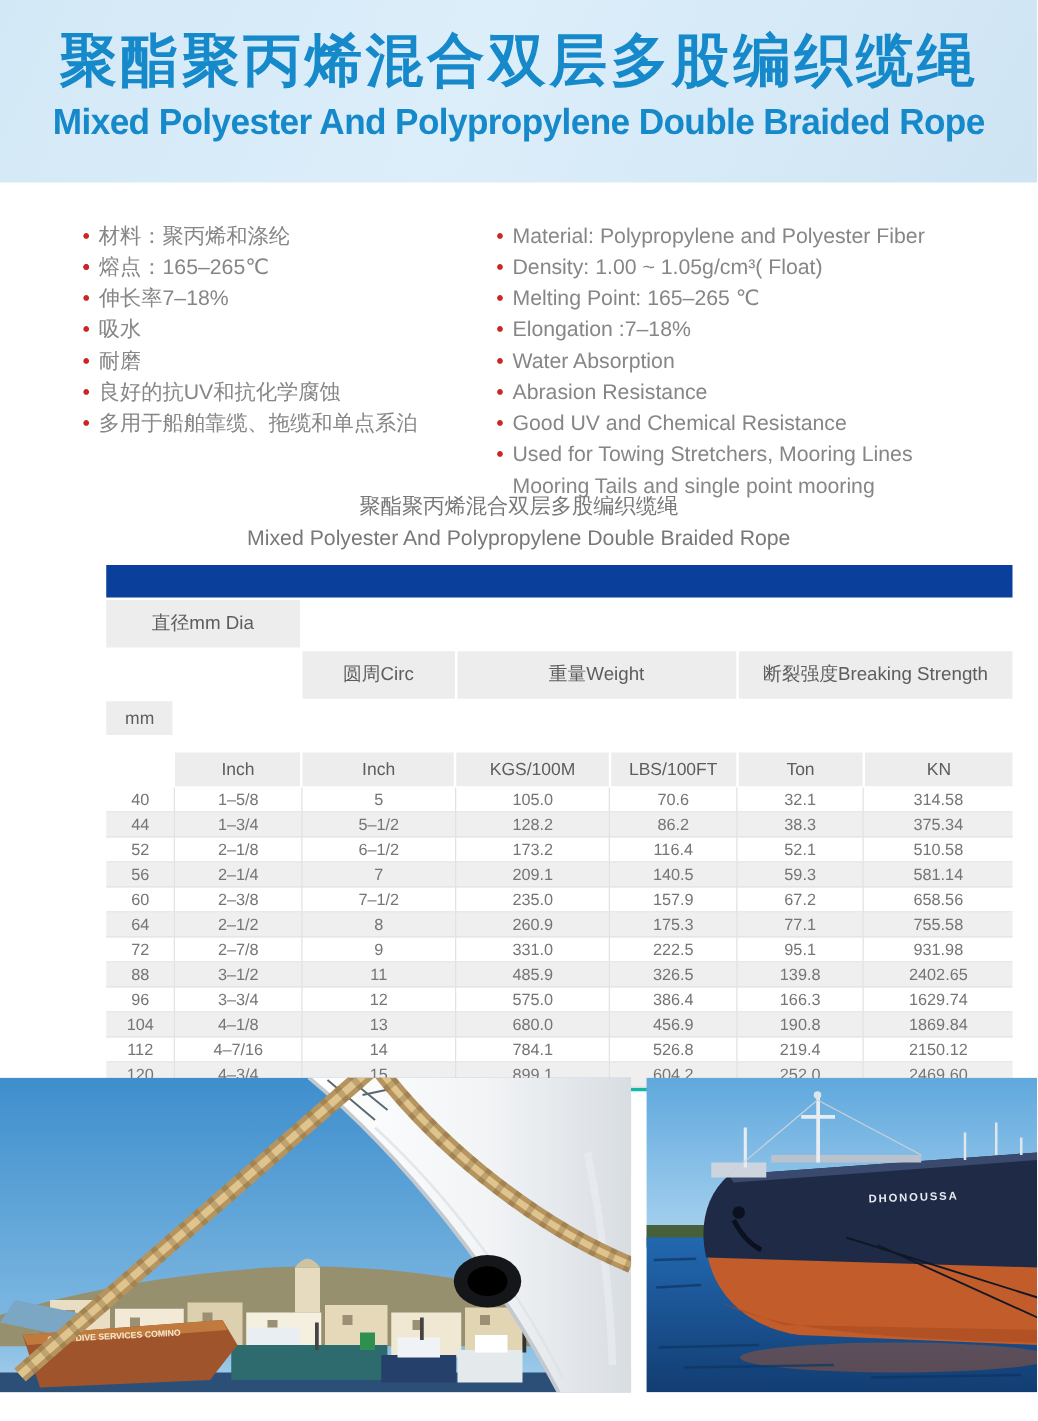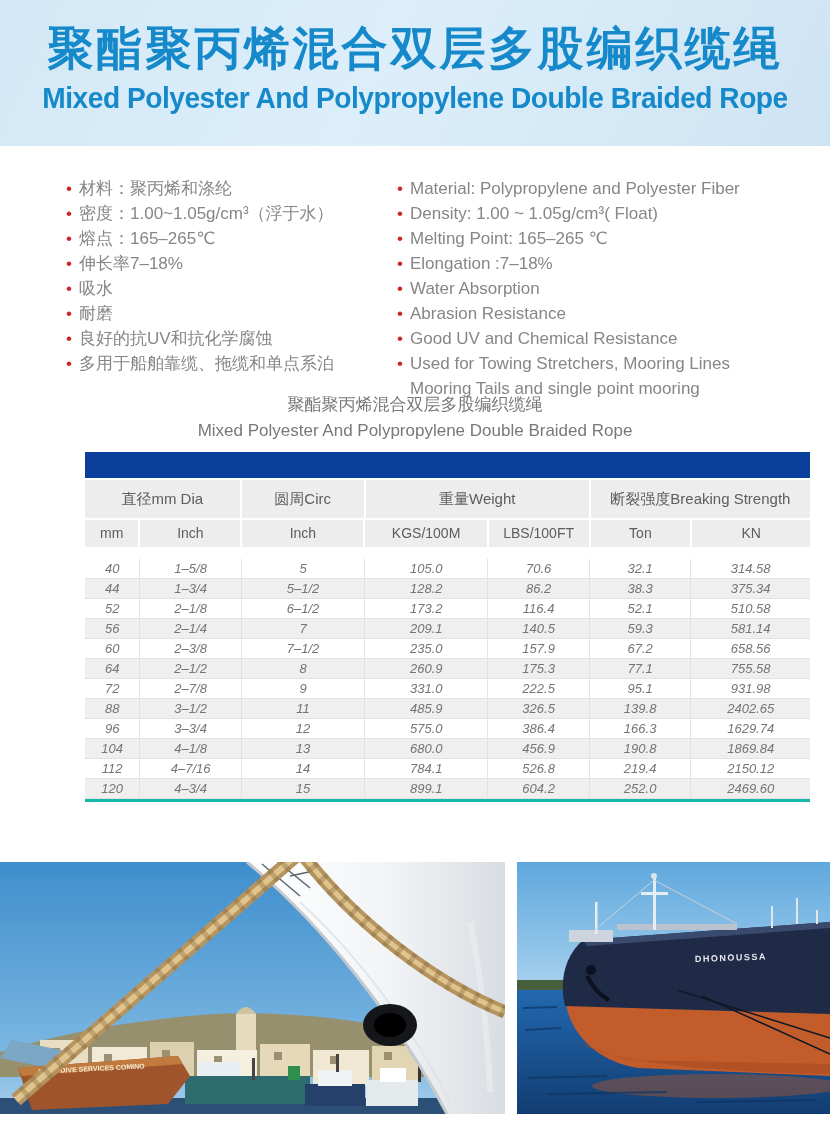--- a/index.html
+++ b/index.html
@@ -30,26 +30,26 @@
   .subtitle .s-cn { font-size:17px; line-height:26px; }
   .subtitle .s-en { font-size:17px; line-height:26px; }
 
   
   .spec { position:absolute; left:85px; top:452px; width:725px; }
   .spec-topbar { height:26px; background:#0a3f9c; }
   .hrow { display:flex; margin-top:2px; }
   .hrow .hc { background:#ededed; color:#5d5d5d; text-align:center; }
   .hrow1 .hc { height:38px; line-height:38px; font-size:15px; }
   .hrow2 .hc { height:27px; line-height:27px; font-size:14px; }
-  .hrow .hc + .hc { margin-left:2px; }
+  .hrow .hc + .hc { margin-left:2px;margin-top:41px; }
   
   .w-g1 { width:21.5%; } .w-g2 { width:17%; } .w-g3 { width:31%; } .w-g4 { width:30.5%; }
   .w-c1 { width:7.5%; } .w-c2 { width:14%; } .w-c3 { width:17%; } .w-c4 { width:17%; }
   .w-c5 { width:14%; } .w-c6 { width:14%; } .w-c7 { width:16.5%; }
-  .tbody { margin-top:12px; border-bottom:3px solid #14b8a6;font-style:italic; }
+  .tbody { margin-top:1px; border-bottom:3px solid #14b8a6; }
   .trow { display:flex; height:20px; }
   .trow:nth-of-type(even) { background:#efefef; }
   .trow:nth-of-type(odd)  { background:#ffffff; }
   .trow .tc { font-size:13px; color:#757575; text-align:center; line-height:19px;
               border-bottom:1px solid #e2e2e2; }
   .trow .tc + .tc { border-left:1px solid #e2e2e2; }
 
   
   .photos { position:absolute; left:0; top:862px; width:830px; height:252px; }
   .photo { position:absolute; top:0; height:252px; overflow:hidden; }
@@ -65,21 +65,21 @@
   <div class="banner">
     <div class="title-cn">聚酯聚丙烯混合双层多股编织缆绳</div>
     <div class="title-en">Mixed Polyester And Polypropylene Double Braided Rope</div>
   </div>
 
   <div class="features">
     <ul class="feat-list feat-cn">
 
         <li><span class="dot">•</span><span>材料：聚丙烯和涤纶</span></li>
 
-        <li><span class="dot">•</span><span>密度：1.00~1.05g/cm³（浮于水）</span></li>
+        <li><span class="dot">•</span></li>
 
         <li><span class="dot">•</span><span>熔点：165–265℃</span></li>
 
         <li><span class="dot">•</span><span>伸长率7–18%</span></li>
 
         <li><span class="dot">•</span><span>吸水</span></li>
 
         <li><span class="dot">•</span><span>耐磨</span></li>
 
         <li><span class="dot">•</span><span>良好的抗UV和抗化学腐蚀</span></li>

